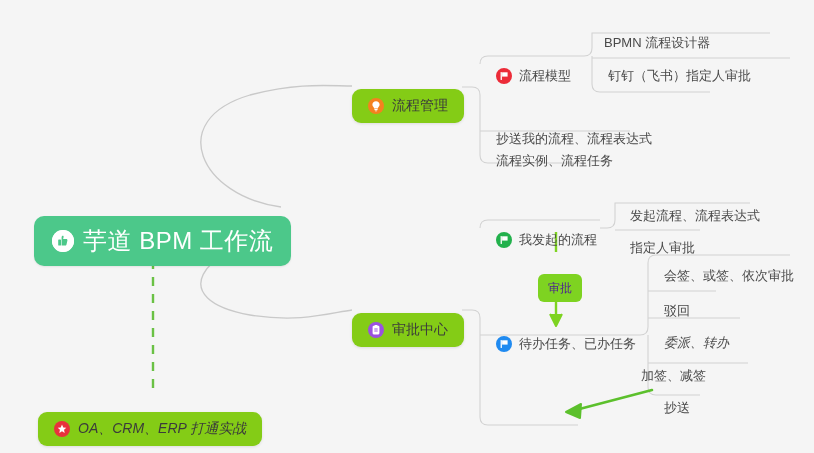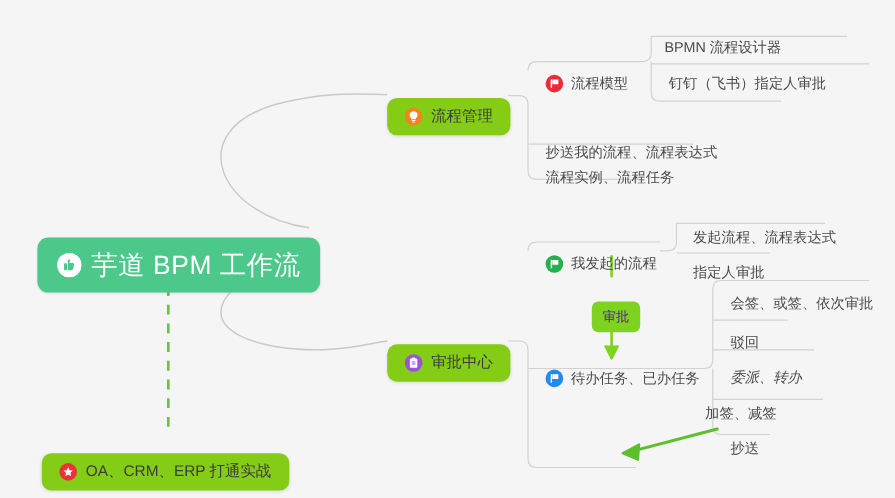--- a/index.html
+++ b/index.html
@@ -236,21 +236,21 @@
 
   <div class="node plain noicon" style="left:637px;top:343px;">
     <span class="label">加签、减签</span>
   </div>
 
   <div class="node plain noicon" style="left:660px;top:375px;">
     <span class="label">抄送</span>
   </div>
 
 
-  <div class="node card" style="left:38px;top:392px;">
+  <div class="node card" style="left:38px;top:392px;font-style:italic;">
     <span class="ic star">
       <svg width="16" height="16" viewBox="0 0 16 16">
         <path d="M8 3.6 L9.28 6.46 L12.3 6.78 L10.05 8.86 L10.68 11.9 L8 10.34 L5.32 11.9 L5.95 8.86 L3.7 6.78 L6.72 6.46 Z" fill="#ffffff"></path>
       </svg>
     </span>
     <span class="label">OA、CRM、ERP 打通实战</span>
   </div>
 
 </div>
 

